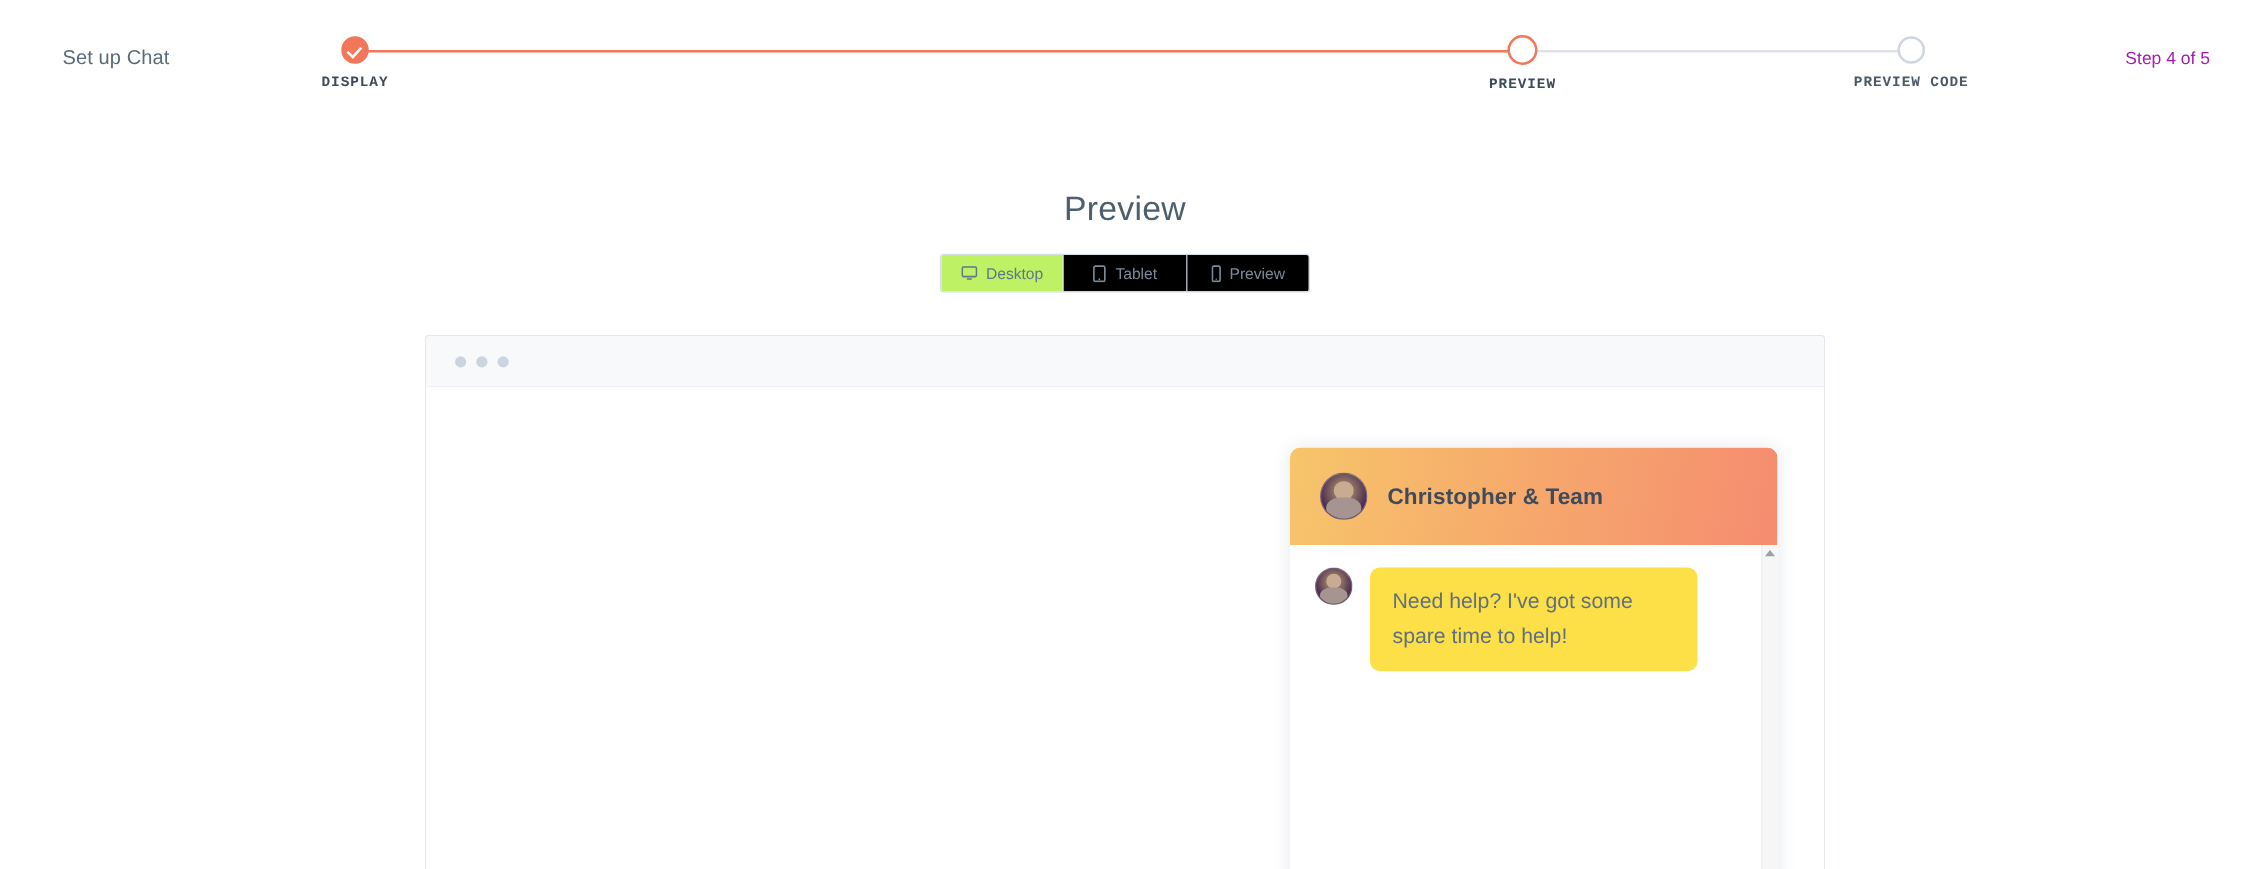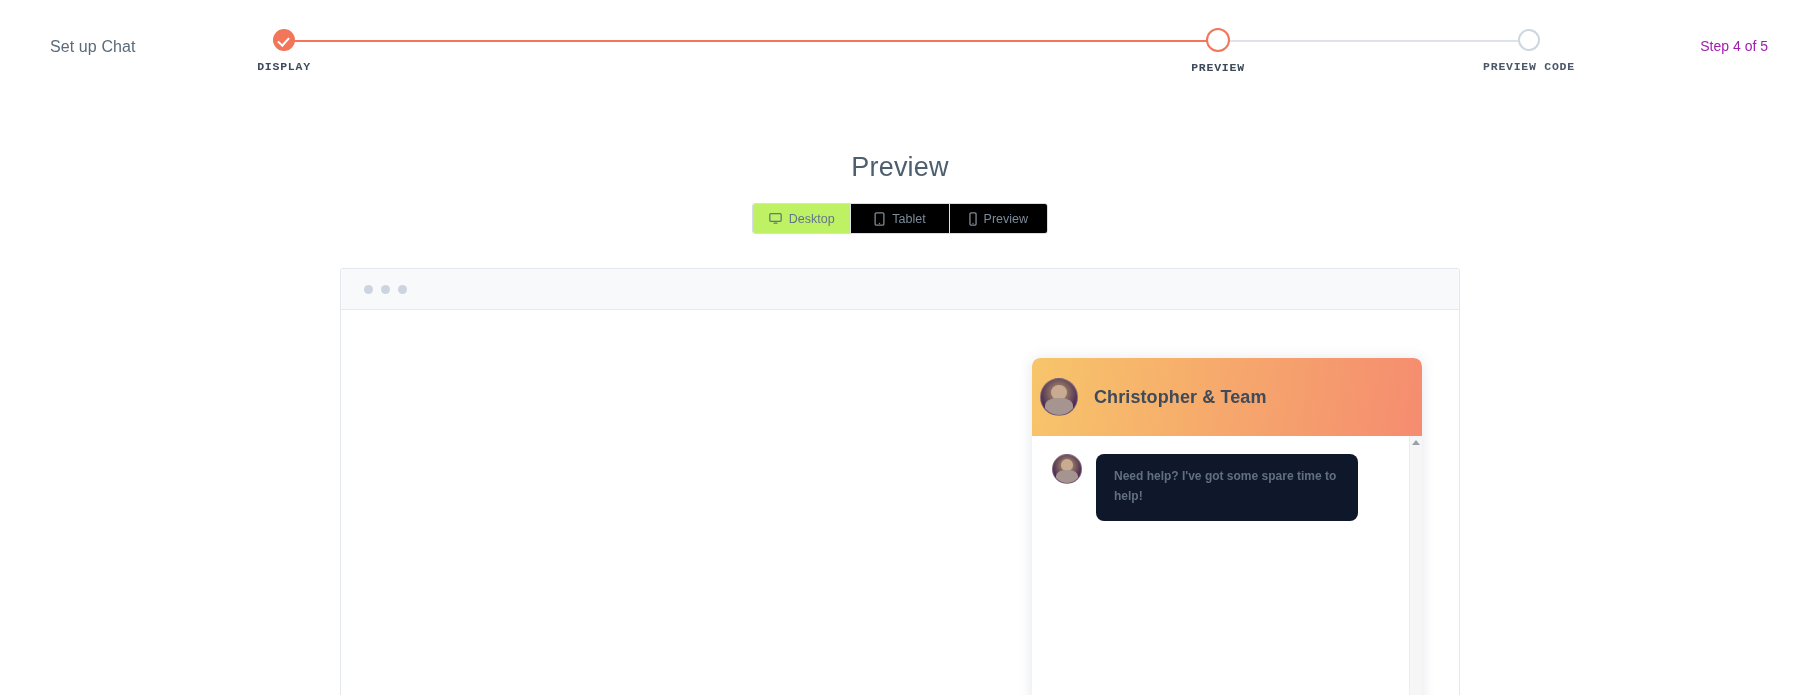--- a/index.html
+++ b/index.html
@@ -198,21 +198,21 @@
     background: #ffffff;
     border-radius: 8px 8px 0 0;
     box-shadow: 0 1px 14px rgba(60,80,110,.14);
     overflow: hidden;
   }
   .chat-header {
     height: 78px;
     background: linear-gradient(100deg, #f7c56a 0%, #f6a96c 48%, #f58c70 100%);
     display: flex;
     align-items: center;
-    padding-left: 8px;
+    padding-left: 24px;
     gap: 16px;
     border-radius: 8px 8px 0 0;
   }
   .avatar {
     width: 38px; height: 38px;
     border-radius: 50%;
     background: radial-gradient(circle at 50% 38%, #b59a86 0%, #8a6e62 30%, #4a2a52 68%, #34123f 100%);
     border: 1px solid rgba(255,255,255,.25);
     flex: none;
     position: relative;
@@ -251,28 +251,27 @@
     background: #ffffff;
     padding: 18px 18px 0 20px;
     overflow: hidden;
   }
   .msg-row {
     display: flex;
     align-items: flex-start;
     gap: 14px;
   }
   .bubble {
-    background: #0f172a;
+    background: #fde047;
     border-radius: 8px;
     padding: 13px 18px 14px;
     max-width: 262px;
-    font-size: 12px;
+    font-size: 17px;
     line-height: 1.65;
     color: #61707f;
-    font-weight: bold;
   }
 
   
   .scrollbar {
     position: absolute;
     right: 0;
     top: 78px;
     width: 13px;
     height: calc(100% - 78px);
     background: #f6f6f6;

